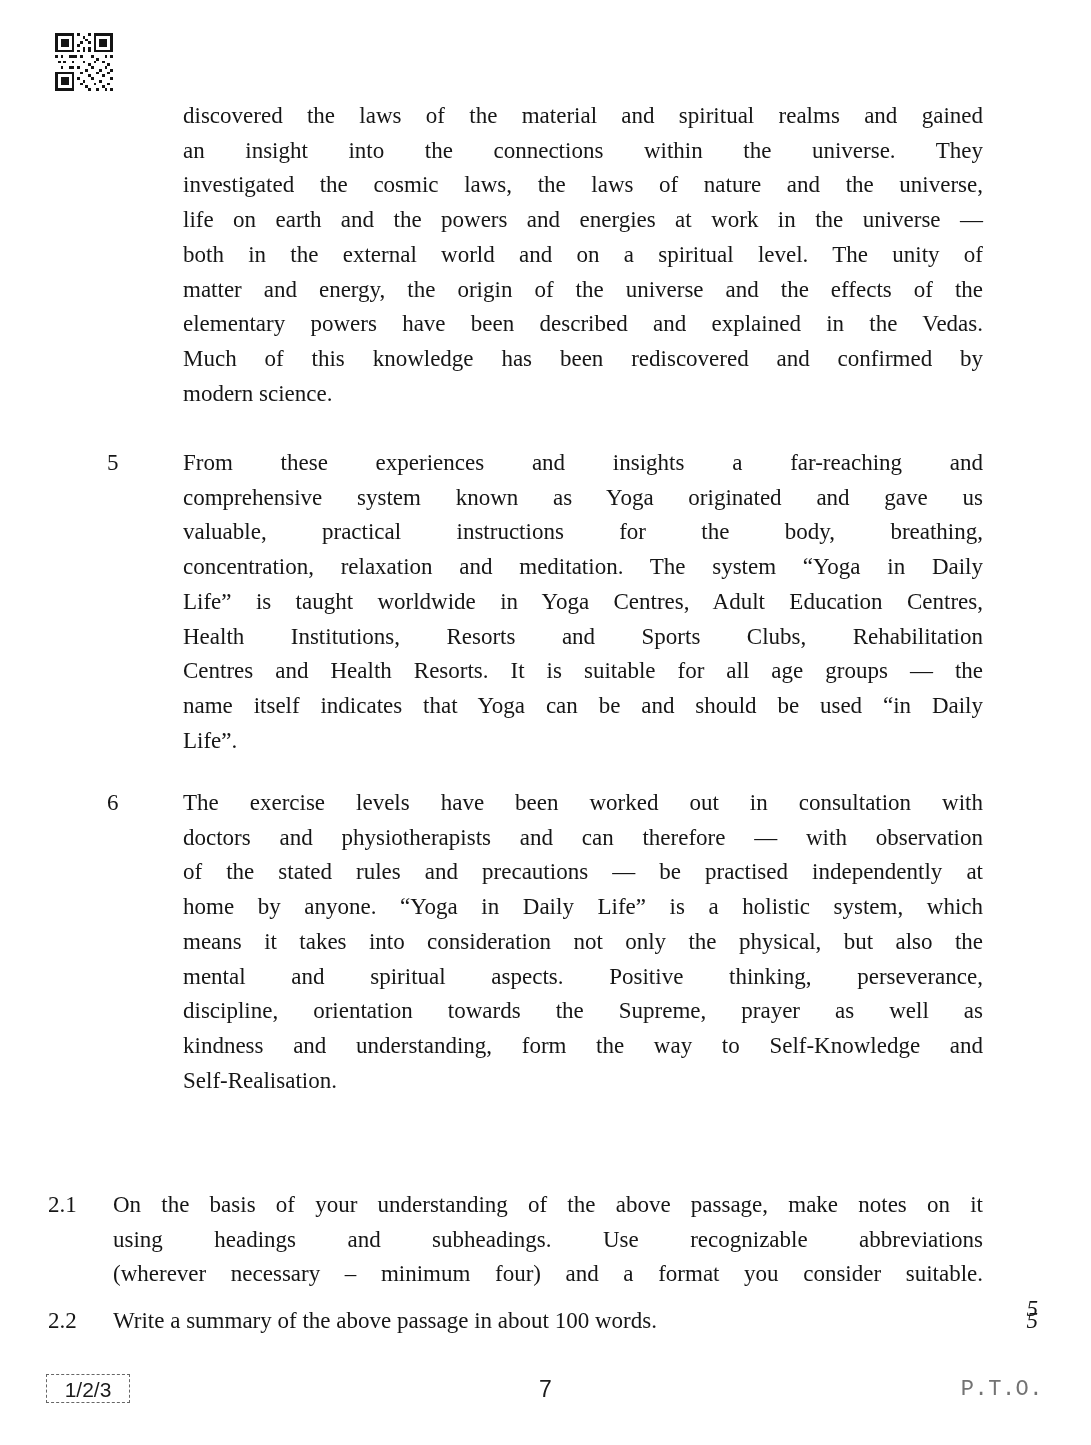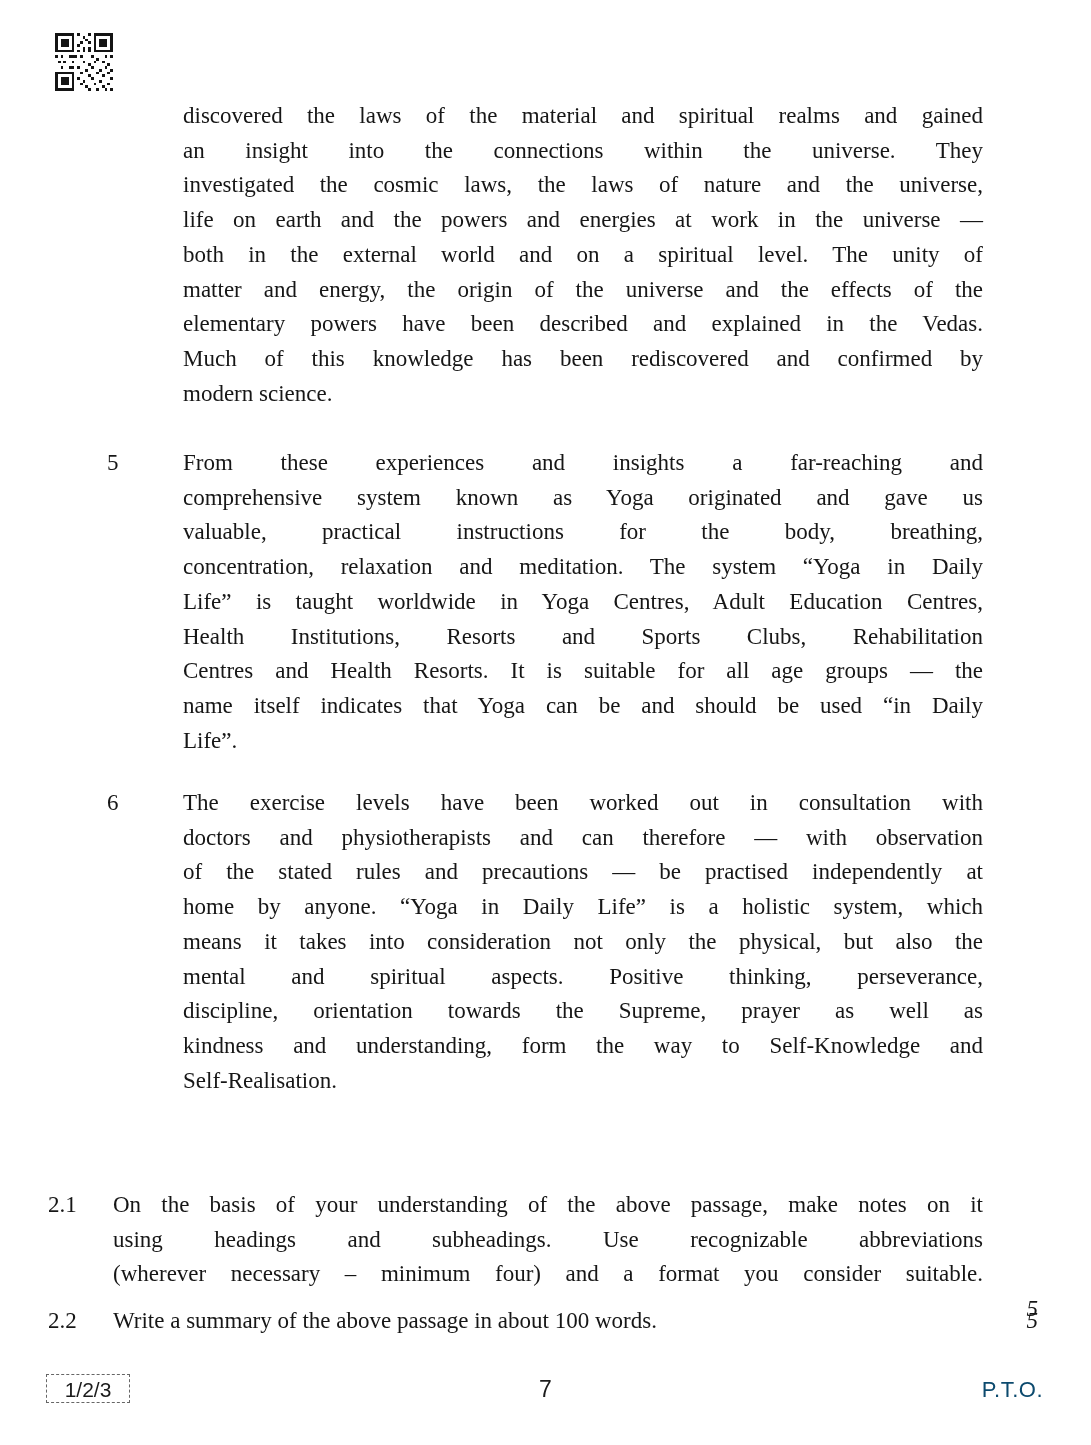--- a/index.html
+++ b/index.html
@@ -46,22 +46,22 @@
     box-sizing:border-box;
   }
   .footer-pagenum {
     position:absolute; left:0; top:1376px; width:1091px;
     text-align:center;
     font-family:"Liberation Sans","DejaVu Sans",sans-serif;
     font-size:23px; color:#1b1b1b;
   }
   .footer-pto {
     position:absolute; right:48px; top:1377px;
-    font-family:Liberation Sans, sans-serif;
-    font-size:22px; color:#0c4a6e;
+    font-family:Liberation Mono, monospace;
+    font-size:22px; color:#737373;
     letter-spacing:0.5px;
   }
 </style>
 </head>
 <body>
 
 <div class="page">
 
   <svg class="qr" viewBox="0 0 21 21" shape-rendering="crispEdges" aria-hidden="true">
     <g fill="#141414">

